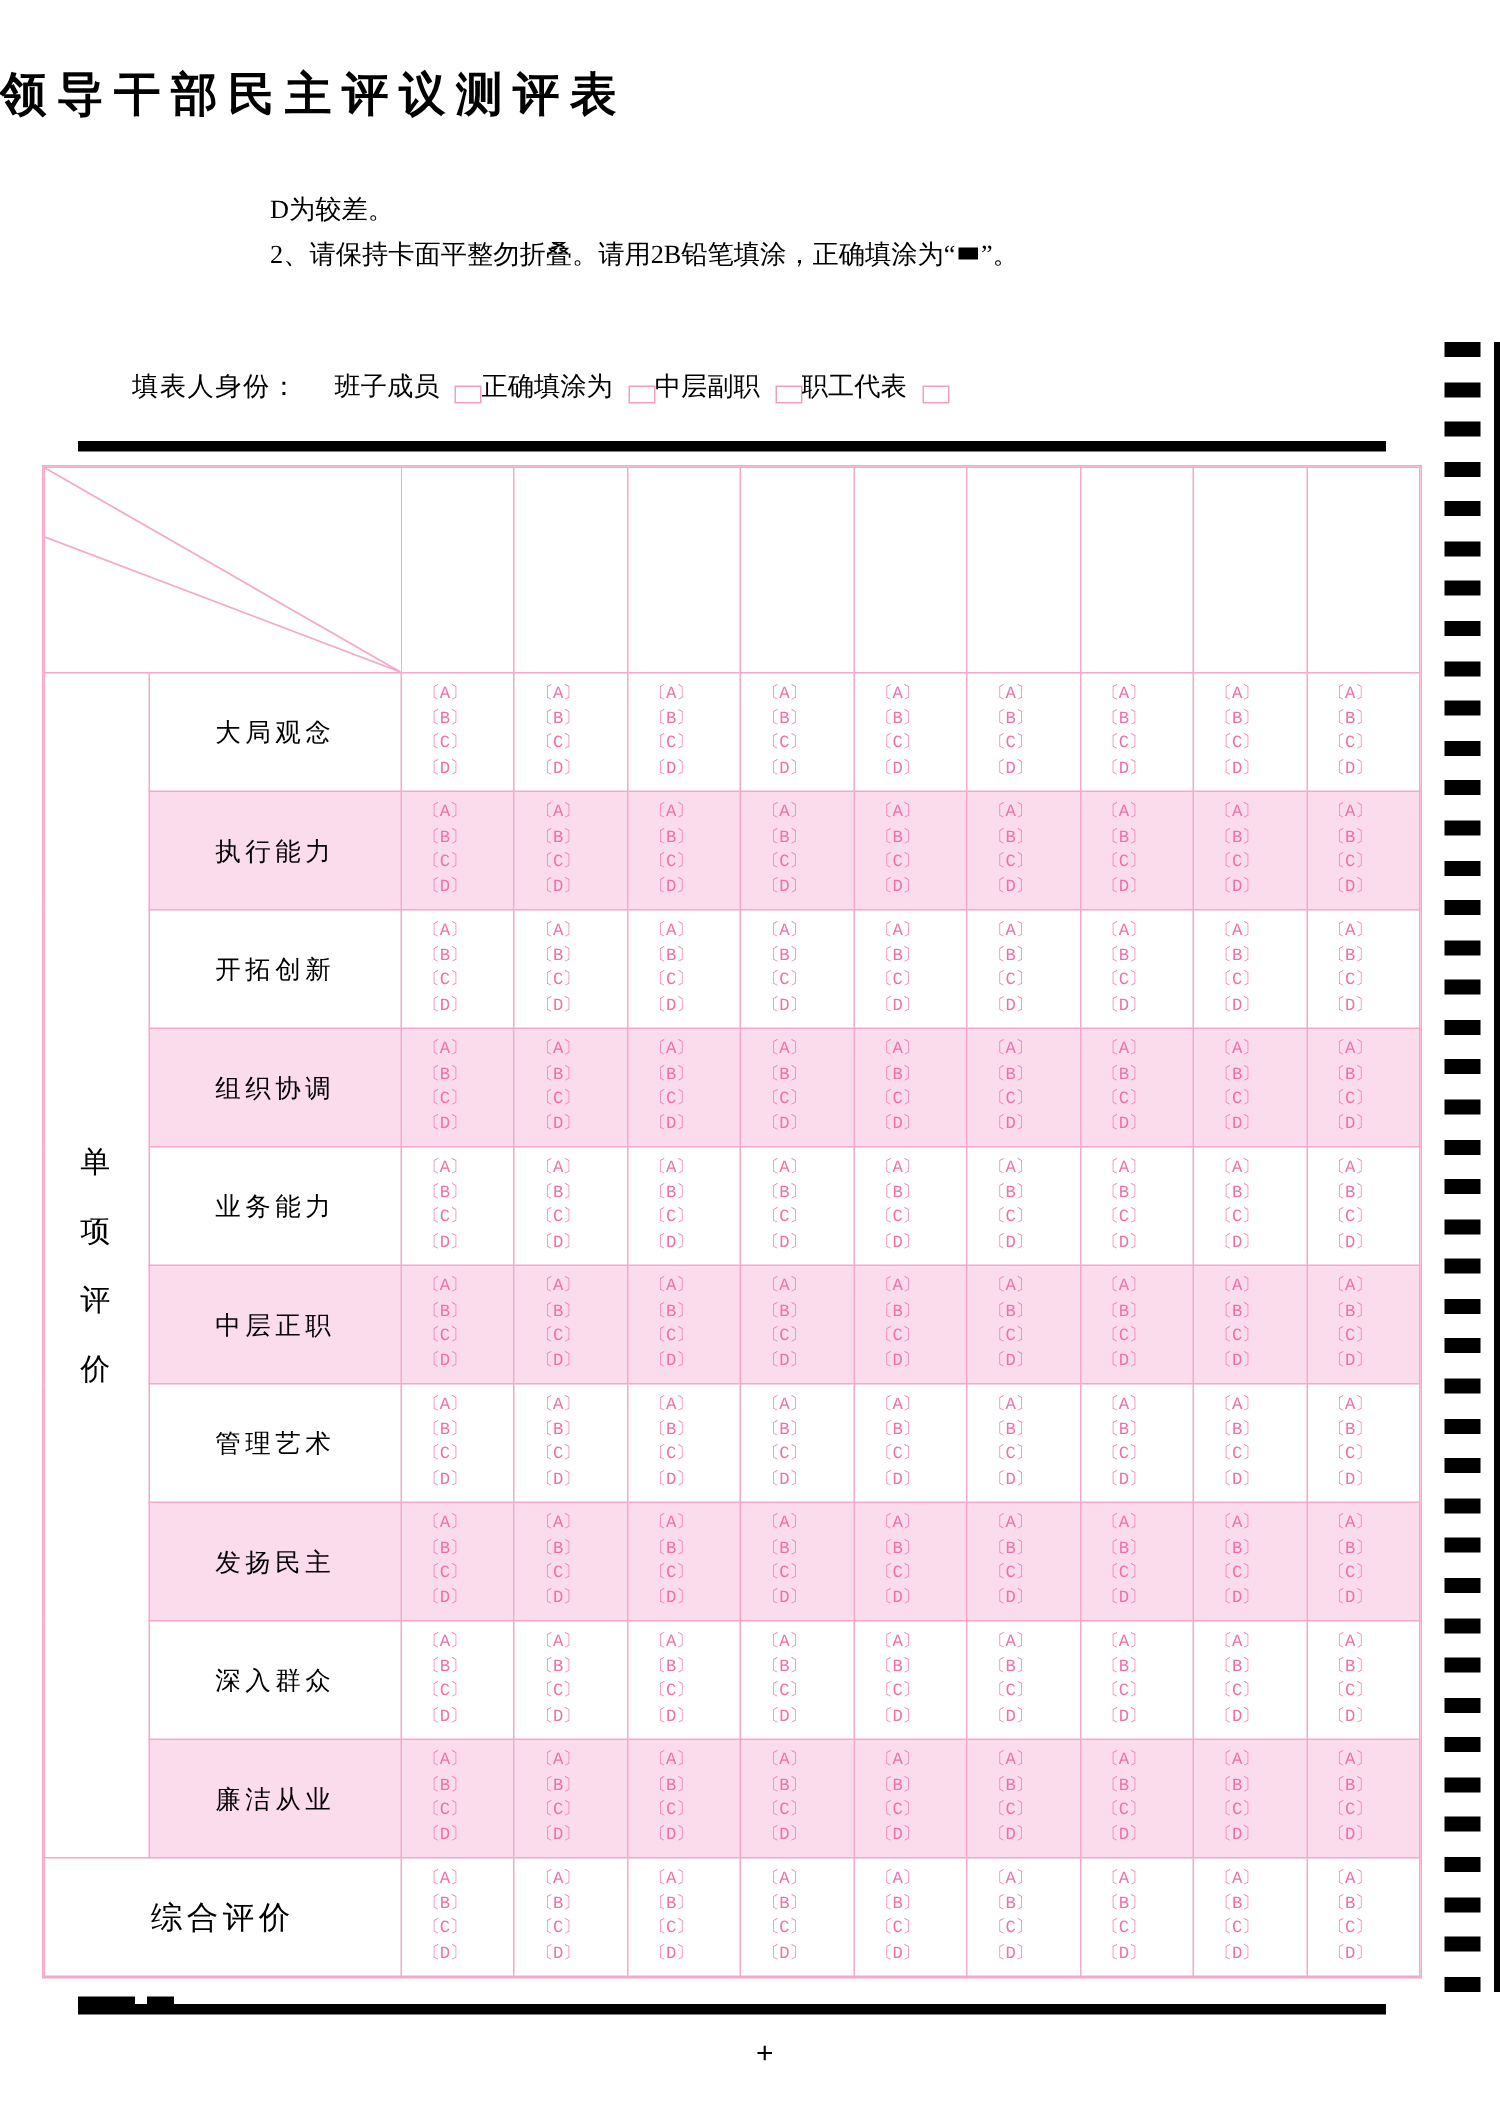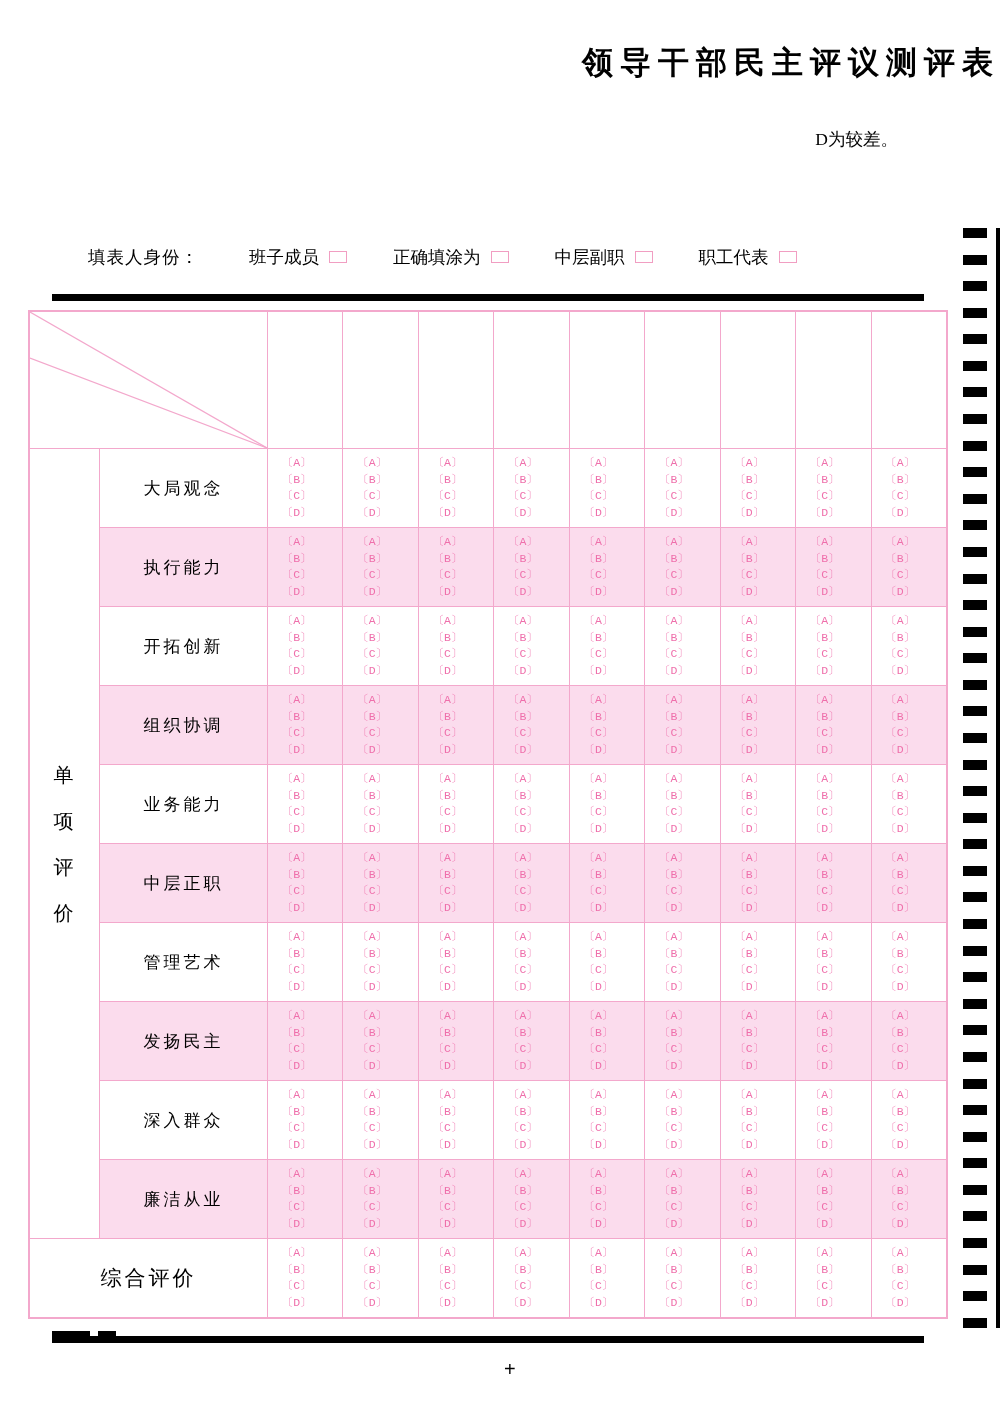--- a/index.html
+++ b/index.html
@@ -15,39 +15,38 @@
     color: #000;
     overflow: hidden;
   }
 
   
   .title {
     position: absolute;
     top: 42px;
     left: 0;
     width: 1000px;
-    text-align: right;
+    text-align: left;
     font-size: 31px;
     font-weight: bold;
     letter-spacing: 7px;
     font-family: "Liberation Serif", "DejaVu Serif", serif;
   }
 
   
   .notes {
     position: absolute;
     top: 124px;
     left: 88px;
     width: 810px;
     font-size: 17.5px;
     line-height: 30px;
   }
   .notes .line2 {
-    margin-left: 52px;
-    text-align: right;
+    margin-left: 92px;
   }
   .notes .blackbox {
     display: inline-block;
     width: 13px;
     height: 8px;
     background: #000;
     vertical-align: 2px;
     margin: 0 2px;
   }
 
@@ -56,27 +55,26 @@
     position: absolute;
     top: 245px;
     left: 88px;
     width: 830px;
     font-size: 17.5px;
     display: flex;
     align-items: center;
   }
   .identity .ident-label {
     letter-spacing: 1px;
-    margin-right: 50px;
+    margin-right: 24px;
     text-align: right;
   }
   .identity .opt {
     display: flex;
-    align-items: center;
-    margin-right: 46px;
+    align-items: flex-end;
   }
   .identity .opt-text { margin-right: 10px; }
   .identity .opt-box {
     display: inline-block;
     width: 16px;
     height: 10px;
     border: 1.4px solid #f19ec2;
     background: #fff;
   }
 
@@ -228,20 +226,23 @@
     letter-spacing: 3px;
   }
 </style>
 </head>
 <body>
 
 <div class="title">领导干部民主评议测评表</div>
 
 <div class="notes">
   <div class="line2">D为较差。</div>
+  <div class="line2">
+    <span>2、请保持卡面平整勿折叠。请用2B铅笔填涂，正确填涂为“</span><span class="blackbox"></span><span>”。</span>
+  </div>
 </div>
 
 <div class="identity">
   <span class="ident-label">填表人身份：</span>
   <span class="opt">
     <span class="opt-text">班子成员</span>
     <span class="opt-box"></span>
   </span>
   <span class="opt">
     <span class="opt-text">正确填涂为</span>

